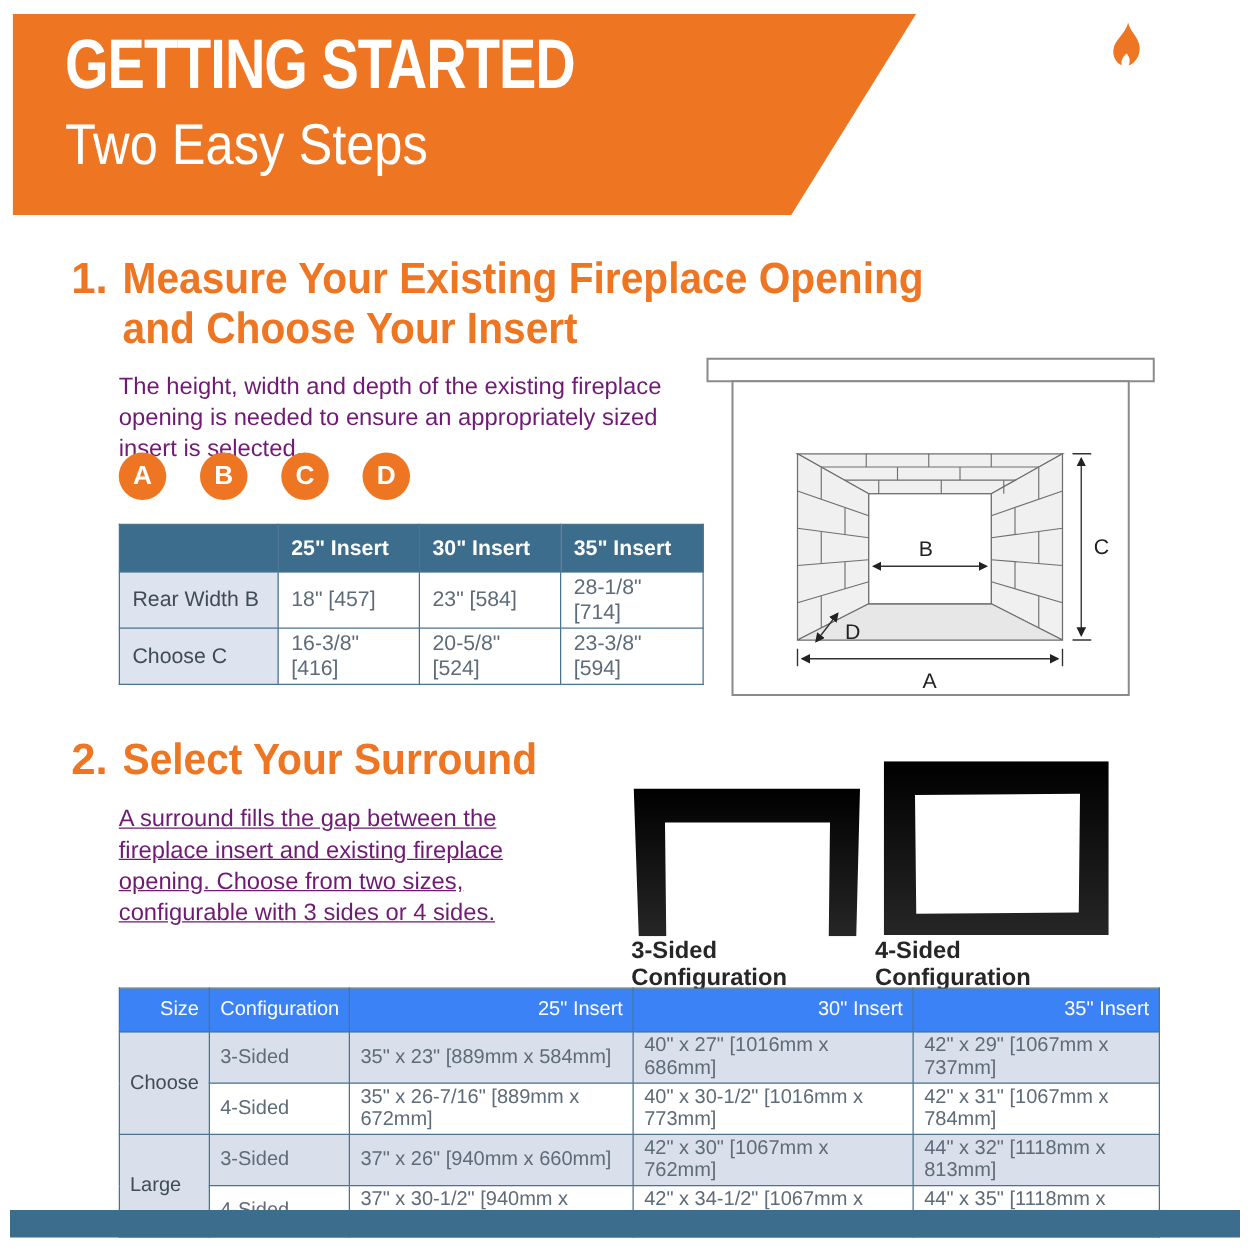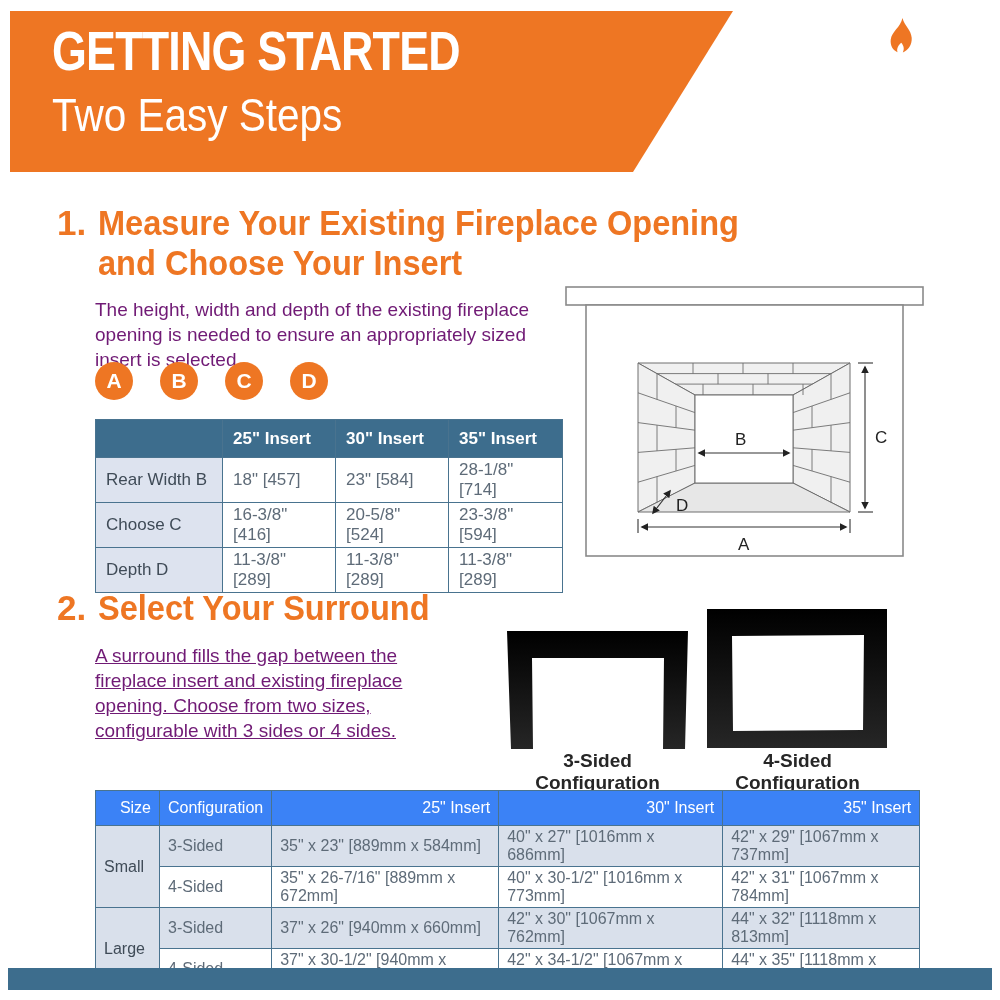--- a/index.html
+++ b/index.html
@@ -49,21 +49,21 @@
   .t1 .rowlabel{background:#dde3ef;color:#3f4b57;}
   .t1 .val{background:#fff;color:#5e6b78;}
 
   .t2 th,.t2 td{border:1.6px solid #49738f;font-size:16px;}
   .t2 thead th{background:#3b82f6;color:#fff;text-align:right;padding:3px 8px;height:28px;font-weight:normal;}
   .t2 td{height:25px;padding:2px 8px;color:#5e6b78;background:#fff;}
   .t2 tr.shade td{background:#d9e0eb;}
   .t2 td.size{background:#d9e0eb;color:#3f4b57;}
 
   
-  .config-label{font-size:19px;font-weight:bold;color:#262626;text-align:center;}
+  .config-label{font-size:19px;font-weight:bold;color:#262626;}
 
   
   .footer-bar{left:8px;top:968px;width:984px;height:22px;background:#3d6d8d;}
 </style>
 </head>
 <body>
 
 <div class="abs header-band"></div>
 <div class="abs header-title">GETTING STARTED</div>
 <div class="abs header-subtitle">Two Easy Steps</div>
@@ -113,26 +113,20 @@
       <td class="rowlabel">Rear Width B</td>
       <td class="val">18" [457]</td>
       <td class="val">23" [584]</td>
       <td class="val">28-1/8" [714]</td>
     </tr>
     <tr>
       <td class="rowlabel">Choose C</td>
       <td class="val">16-3/8" [416]</td>
       <td class="val">20-5/8" [524]</td>
       <td class="val">23-3/8" [594]</td>
-    </tr>
-    <tr>
-      <td class="rowlabel">Depth D</td>
-      <td class="val">11-3/8" [289]</td>
-      <td class="val">11-3/8" [289]</td>
-      <td class="val">11-3/8" [289]</td>
     </tr>
   </tbody>
 </table>
 
 <div class="abs" style="left:563px;top:283px;">
   <svg width="430" height="278" viewBox="0 0 430 278" font-family="Liberation Sans, sans-serif">
 
     <rect x="3" y="4" width="357" height="18" fill="#ffffff" stroke="#8a8a8a" stroke-width="1.6"></rect>
     <rect x="23" y="22" width="317" height="251" fill="#ffffff" stroke="#8a8a8a" stroke-width="1.6"></rect>
 
@@ -239,21 +233,21 @@
     <tr>
       <th>Size</th>
       <th>Configuration</th>
       <th>25" Insert</th>
       <th>30" Insert</th>
       <th>35" Insert</th>
     </tr>
   </thead>
   <tbody>
     <tr class="shade">
-      <td class="size" rowspan="2">Small</td>
+      <td class="size" rowspan="2">Choose</td>
       <td>3-Sided</td>
       <td>35" x 23" [889mm x 584mm]</td>
       <td>40" x 27" [1016mm x 686mm]</td>
       <td>42" x 29" [1067mm x 737mm]</td>
     </tr>
     <tr>
       <td>4-Sided</td>
       <td>35" x 26-7/16" [889mm x 672mm]</td>
       <td>40" x 30-1/2" [1016mm x 773mm]</td>
       <td>42" x 31" [1067mm x 784mm]</td>

